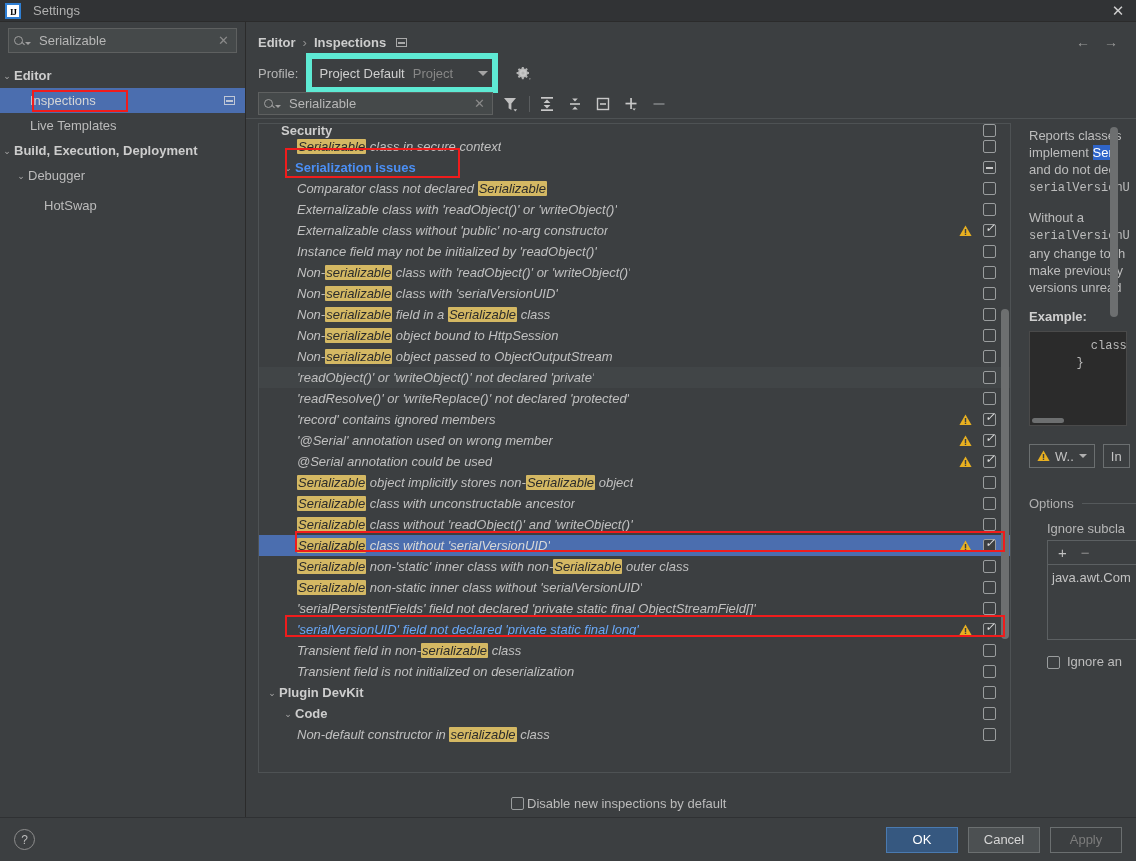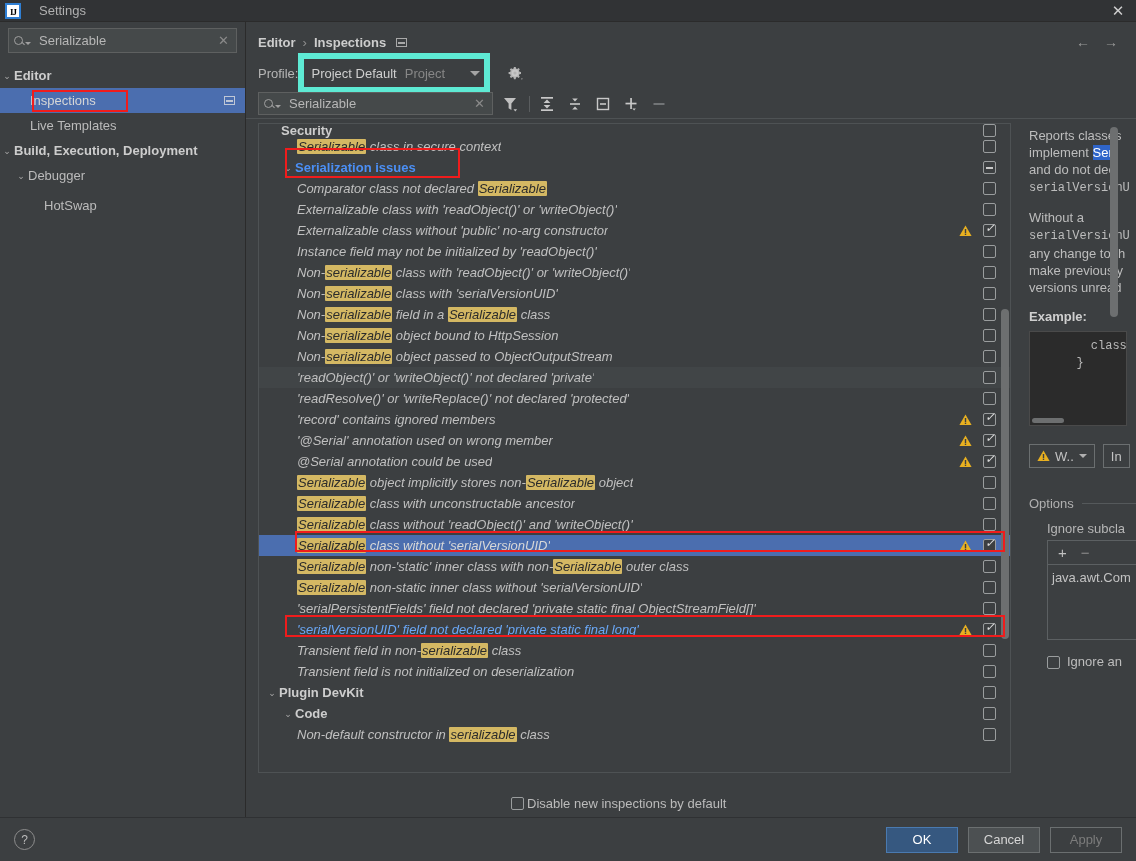--- a/index.html
+++ b/index.html
@@ -18,21 +18,21 @@
     border-bottom: 1px solid #2b2b2b;
     position: relative;
   }
   #app-logo {
     width: 16px; height: 16px; margin-left: 5px;
     border: 2px solid #2f7fd4; background: #ffffff;
     display: flex; align-items: flex-end; justify-content: center;
     font-family: "Liberation Serif", serif; font-size: 9px;
     font-weight: bold; color: #000; letter-spacing: -1px;
   }
-  #win-title { margin-left: 18px; font-size: 13px; color: #b0b0b0; }
+  #win-title { margin-left: 12px; font-size: 13px; color: #b0b0b0; }
   #win-close {
     position: absolute; right: 8px; top: 2px;
     width: 20px; height: 18px; line-height: 18px; text-align: center;
     color: #cfcfcf; font-size: 15px;
   }
 
   
   #frame { display: flex; height: 795px; }
 
   
@@ -92,21 +92,21 @@
   }
   #breadcrumb .bc { font-weight: bold; color: #cdcdcd; }
   #breadcrumb .sep { margin: 0 7px; color: #8d8d8d; }
   .bc-badge {
     margin-left: 10px; width: 11px; height: 9px; border: 1px solid #a9a9a9; position: relative;
   }
   .bc-badge::after { content:''; position:absolute; left:1px; top:3px; width:7px; height:2px; background:#a9a9a9; }
   #nav-arrows { margin-left: auto; display: flex; gap: 14px; color: #9a9a9a; font-size: 14px; padding-right: 6px; }
 
   #profile-row { height: 32px; display: flex; align-items: center; padding: 0 12px; }
-  #profile-label { margin-right: 0; color: #b6b6b6; }
+  #profile-label { margin-right: 8px; color: #b6b6b6; }
   #profile-combo {
     width: 192px; height: 40px; border: 6px solid #5eead4; background: #3c3f41;
     display: flex; align-items: center; padding: 0 4px 0 7px;
   }
   #profile-name { color: #cfcfcf; }
   #profile-scope { color: #878787; margin-left: 8px; }
   .combo-caret {
     margin-left: auto; width: 0; height: 0;
     border-left: 5px solid transparent; border-right: 5px solid transparent;
     border-top: 5px solid #a4a4a4;

